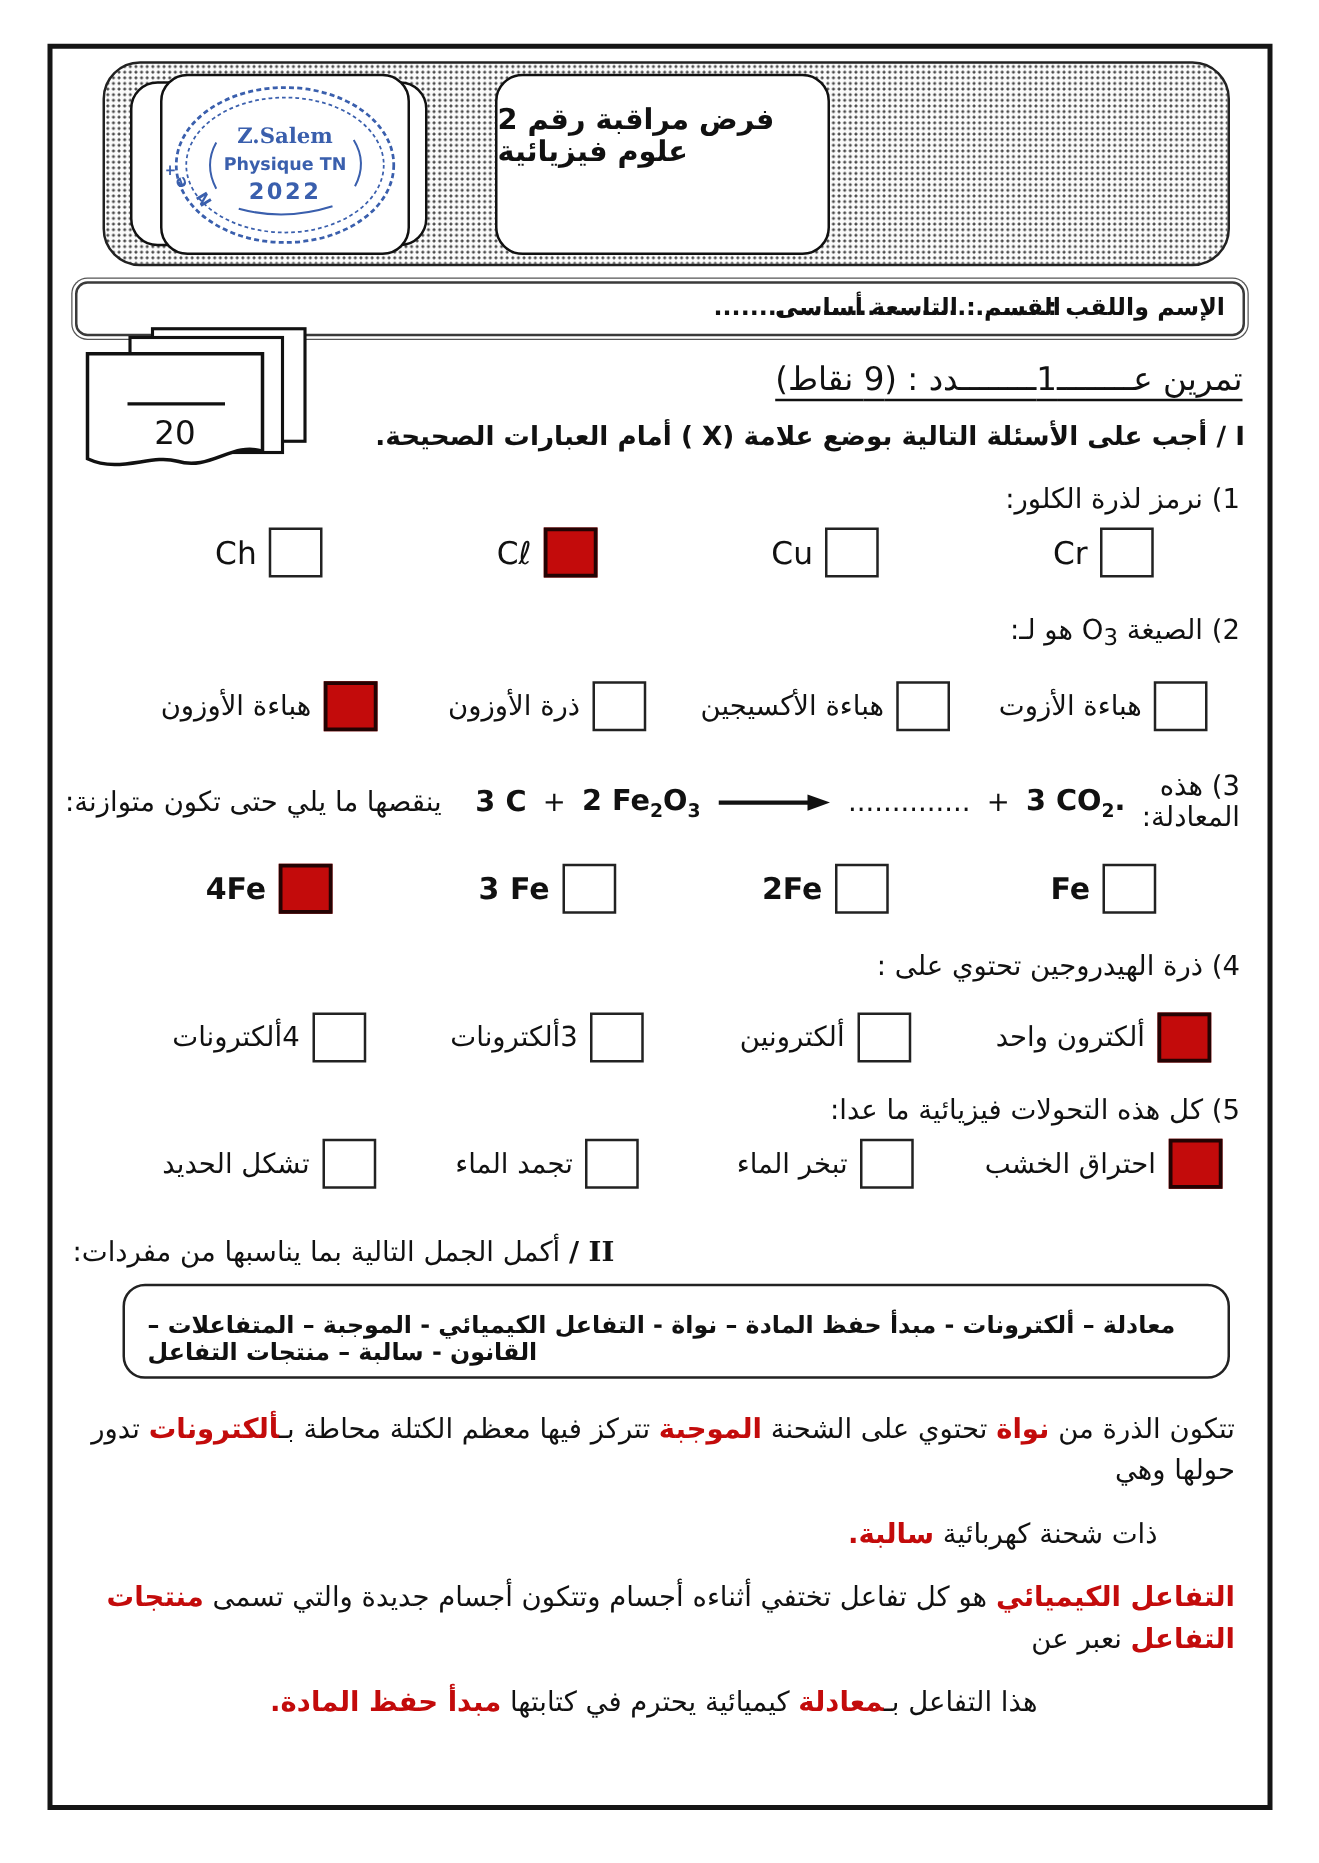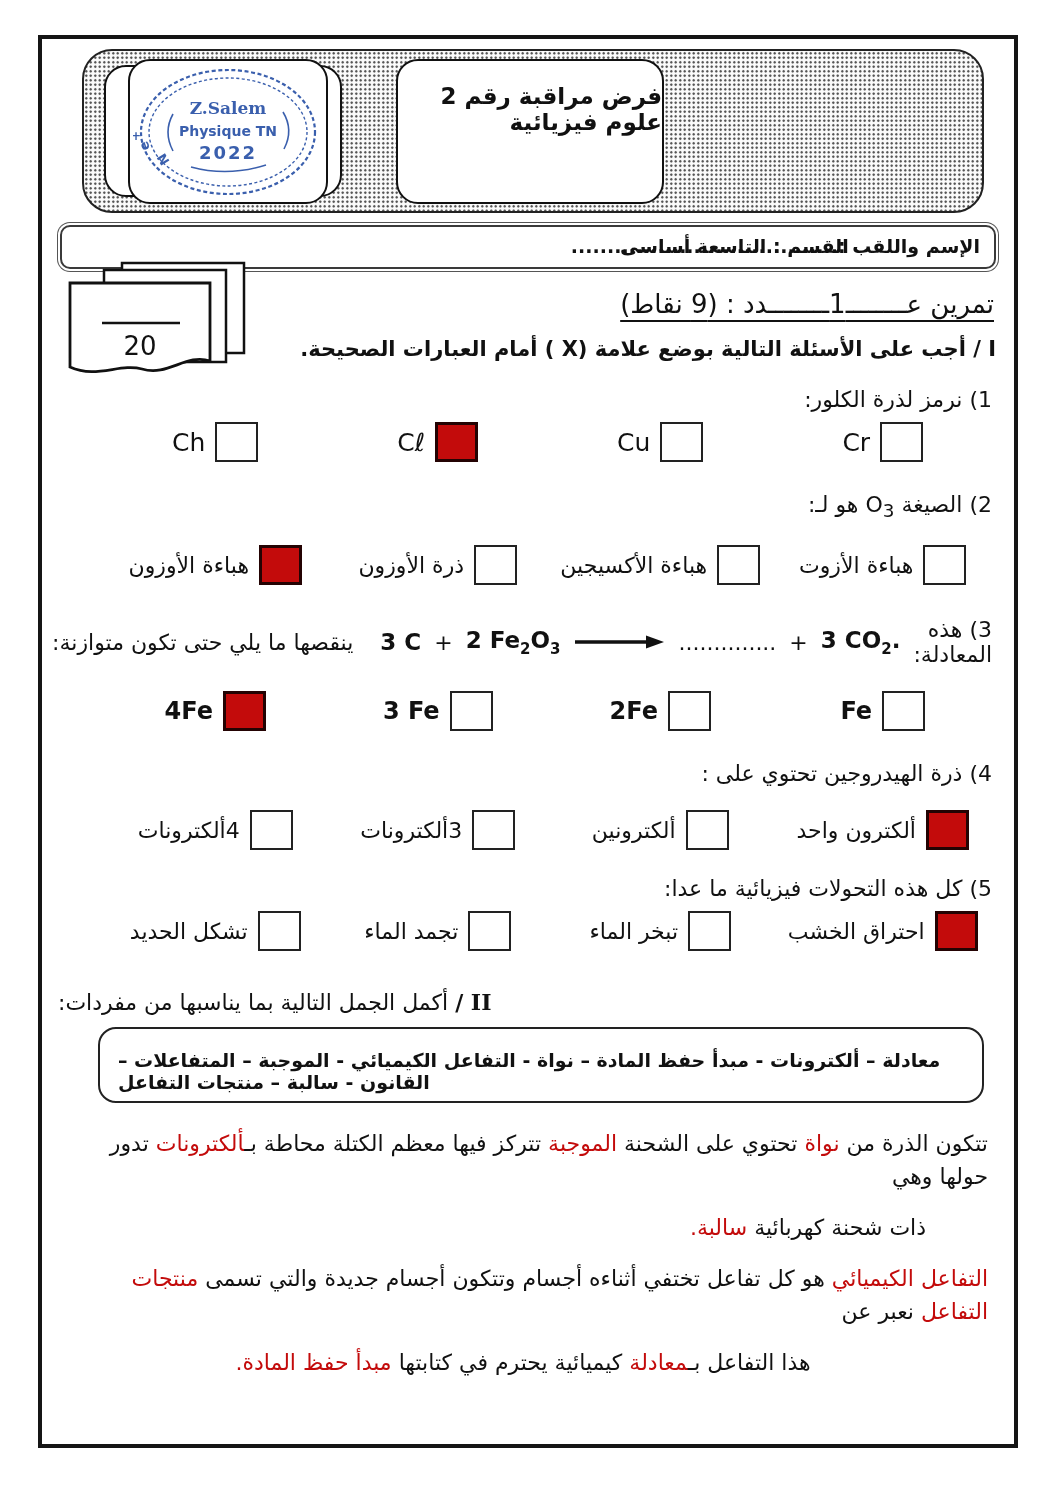--- a/index.html
+++ b/index.html
@@ -7,21 +7,21 @@
   .frame{position:absolute;left:38px;top:35px;right:37px;bottom:42px;border:4px solid #151515;padding:10px 16px;box-sizing:border-box;direction:rtl;overflow:hidden;}
 
   
   .band{position:relative;height:160px;margin:0 14px 0 24px;border:2px solid #222;border-radius:30px;
         background-color:#fbfbfb;
         background-image:radial-gradient(circle,#4a4a4a 1px,transparent 1.35px);
         background-size:4.5px 4.5px;}
   .wbox{position:absolute;background:#fff;border:2px solid #111;border-radius:22px;box-sizing:border-box;}
   .box-date{right:640px;top:14px;width:238px;height:132px;padding:14px 14px 0 8px;}
   .box-date .ln{font-size:20px;font-weight:bold;margin-bottom:26px;white-space:nowrap;}
-  .box-exam{right:318px;top:8px;width:268px;height:145px;text-align:right;padding-top:22px;}
+  .box-exam{right:318px;top:8px;width:268px;height:145px;text-align:left;padding-top:22px;}
   .box-exam .ln1{font-size:23px;font-weight:bold;}
   .box-exam .ln2{font-size:23px;font-weight:bold;}
   .box-stamp{left:44px;top:8px;width:200px;height:145px;display:flex;align-items:center;justify-content:center;}
 
   
   .name-bar{position:relative;margin:12px 2px 0 2px;height:40px;border:2px solid #3a3a3a;border-radius:10px;
             box-shadow:0 0 0 2px #fff,0 0 0 3px #555;background:#fff;}
   .name-bar .fld-name{position:absolute;right:14px;top:8px;font-size:19px;font-weight:bold;}
   .name-bar .fld-class{position:absolute;left:558px;top:8px;font-size:19px;font-weight:bold;}
 
@@ -53,21 +53,21 @@
   .sec2{margin:38px 2px 0 0;text-align:left;font-size:22px;}
   .sec2 b{font-family:"DejaVu Serif",serif;}
   .bank{margin:12px 14px 0 40px;border:2px solid #222;border-radius:18px;min-height:70px;padding:20px 18px 8px;box-sizing:border-box;
         font-size:19px;font-weight:bold;text-align:left;}
 
   
   .para{margin:24px 10px 0 0;font-size:22px;}
   .pline{margin-bottom:18px;text-align:right;line-height:1.5;}
   .pline.ind{margin-left:0;margin-right:62px;}
   .pline.ctr{text-align:center;}
-  .red{color:#c30b0b;font-weight:normal;}
+  .red{color:#c30b0b;font-weight:bold;}
 
   
   .score-icon{position:absolute;left:18px;top:222px;}
 </style>
 </head>
 <body>
 
 <div class="page">
   <div class="frame">
 

